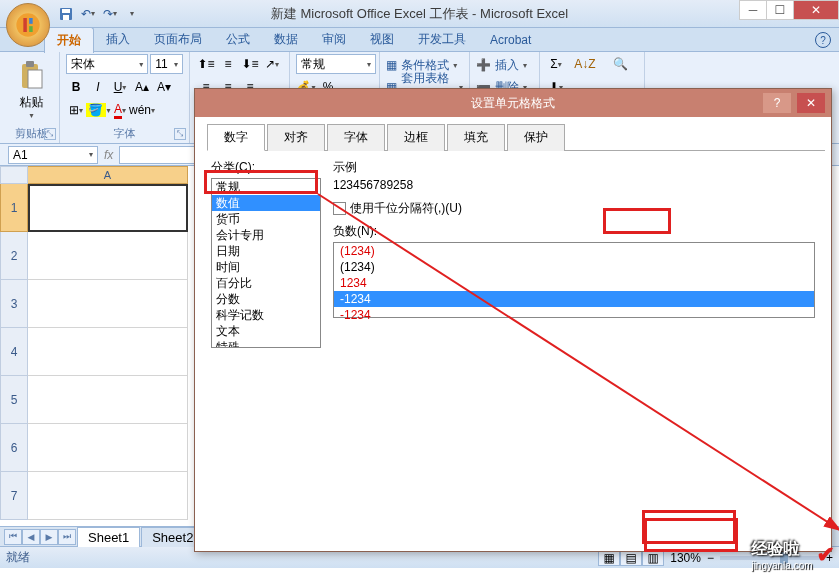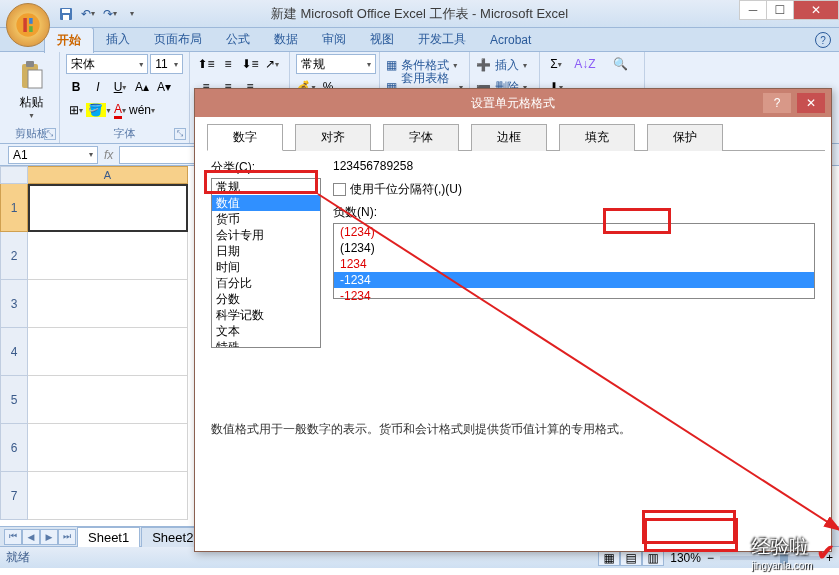--- a/index.html
+++ b/index.html
@@ -61,21 +61,21 @@
 .status-right{display:flex;align-items:center;gap:6px}
 .view-btns{display:flex}
 .view-btn{width:22px;height:16px;border:1px solid #9db8d9;background:#e8f0fb;display:flex;align-items:center;justify-content:center}
 .zoom-slider{width:100px;height:4px;background:#c0d0e5;position:relative}
 .zoom-thumb{width:8px;height:12px;background:#8aa8c8;position:absolute;top:-4px;left:60px}
 .dialog{position:absolute;left:194px;top:88px;width:638px;height:464px;background:#fff;border:1px solid #8a6050;box-shadow:2px 2px 8px rgba(0,0,0,0.3);z-index:10}
 .dlg-title{height:28px;background:#c88070;display:flex;align-items:center;justify-content:center;color:#fff;position:relative}
 .dlg-help{position:absolute;right:40px;width:28px;height:20px;background:#d89888;display:flex;align-items:center;justify-content:center;color:#fff}
 .dlg-close{position:absolute;right:6px;width:28px;height:20px;background:#c75050;display:flex;align-items:center;justify-content:center;color:#fff}
 .dlg-tabs{display:flex;margin:6px 6px 0 12px;border-bottom:1px solid #aaa}
-.dlg-tab{padding:4px 25px;border:1px solid #aaa;border-bottom:none;background:#f0f0f0;margin-right:12px;position:relative;top:1px}
+.dlg-tab{padding:4px 16px;border:1px solid #aaa;border-bottom:none;background:#f0f0f0;margin-right:2px;position:relative;top:1px}
 .dlg-tab.active{background:#fff;border-bottom:1px solid #fff}
 .dlg-body{padding:8px 16px;display:flex;gap:12px}
 .category-col{width:110px}
 .cat-label{margin-bottom:2px}
 .cat-list{border:1px solid #888;height:170px;overflow:hidden;position:relative}
 .cat-item{padding:1px 4px;font-size:12px;line-height:14px}
 .cat-item.sel{background:#3090ff;color:#fff}
 .detail-col{flex:1}
 .sample-label{margin-bottom:2px}
 .sample-val{margin-bottom:8px;font-size:12px}
@@ -90,21 +90,21 @@
 .neg-list{border:1px solid #888;height:76px}
 .neg-item{padding:1px 6px;font-size:12px;line-height:14px}
 .neg-item.red{color:#d00}
 .neg-item.sel{background:#3090ff;color:#fff}
 .desc{position:absolute;left:16px;top:332px;right:16px;font-size:12px;color:#333}
 .dlg-btns{position:absolute;bottom:12px;right:16px;display:flex;gap:10px}
 .dlg-btn{width:78px;height:24px;border:1px solid #888;background:#f0f0f0;display:flex;align-items:center;justify-content:center}
 .hl-red{position:absolute;border:3px solid #e02020;pointer-events:none;z-index:20}
 .arrow-line{position:absolute;z-index:19;pointer-events:none}
 .watermark{position:absolute;right:4px;bottom:4px;z-index:30;display:flex;align-items:center;gap:4px}
-.wm-text{font-size:19px;font-weight:normal;color:#fff;text-shadow:1px 1px 2px #000,-1px -1px 2px #000}
+.wm-text{font-size:16px;font-weight:bold;color:#fff;text-shadow:1px 1px 2px #000,-1px -1px 2px #000}
 .wm-check{color:#e02020;font-size:22px;font-weight:bold}
 .wm-url{font-size:10px;color:#fff;text-shadow:1px 1px 1px #000}
 .dd{font-size:8px;color:#555}
 </style>
 </head>
 <body>
 
 <div class="titlebar" data-name="titlebar">
   <div class="office-btn" data-name="office-button">
     <svg viewBox="0 0 24 24">
@@ -269,21 +269,21 @@
     <div class="style-item" data-name="format-cells-button">
         <span data-name="format-icon">▦</span>
         <span data-name="format-label">格式</span>
         <span class="dd">▾</span>
       </div>
   </div>
   <div class="group edit-group" data-name="edit-group">
     <div class="font-row">
       <div class="ribbon-btn" data-name="autosum-button">Σ<span class="dd">▾</span></div>
       <div class="ribbon-btn" style="width:34px" data-name="sort-filter-button">
-          <span style="color:#8b5cf6">A↓Z</span>
+          <span style="color:#a16207">A↓Z</span>
         </div>
       <div class="ribbon-btn" style="width:34px" data-name="find-button">🔍</div>
     </div>
     <div class="font-row">
       <div class="ribbon-btn" data-name="fill-button">⬇<span class="dd">▾</span></div>
     </div>
     <div class="font-row">
       <div class="ribbon-btn" data-name="clear-button">🧹<span class="dd">▾</span></div>
     </div>
   </div>
@@ -382,36 +382,36 @@
         <div class="cat-item" data-name="category-item">时间</div>
         <div class="cat-item" data-name="category-item">百分比</div>
         <div class="cat-item" data-name="category-item">分数</div>
         <div class="cat-item" data-name="category-item">科学记数</div>
         <div class="cat-item" data-name="category-item">文本</div>
         <div class="cat-item" data-name="category-item">特殊</div>
 
       </div>
     </div>
     <div class="detail-col">
+      <div class="sample-label" data-name="sample-label">示例</div>
       <div class="sample-val" data-name="sample-value">123456789258</div>
       <div class="chk-row">
         <div class="chk" data-name="thousands-checkbox"></div>
         <span data-name="thousands-label">使用千位分隔符(,)(U)</span>
       </div>
       <div class="neg-label" data-name="negative-label">负数(N):</div>
       <div class="neg-list" data-name="negative-list">
         <div class="neg-item red" data-name="negative-item">(1234)</div>
         <div class="neg-item" data-name="negative-item">(1234)</div>
         <div class="neg-item red" data-name="negative-item">1234</div>
         <div class="neg-item sel" data-name="negative-item-selected">-1234</div>
         <div class="neg-item red" data-name="negative-item">-1234</div>
       </div>
     </div>
   </div>
-  <div class="desc" data-name="format-description">数值格式用于一般数字的表示。货币和会计格式则提供货币值计算的专用格式。</div>
 </div>
 
 <div class="hl-red" data-name="highlight-category" style="left:204px;top:170px;width:114px;height:24px"></div>
 <div class="hl-red" data-name="highlight-decimal" style="left:603px;top:208px;width:68px;height:26px"></div>
 <div class="hl-red" data-name="highlight-ok" style="left:836px;top:493px;width:94px;height:34px;left:644px;top:518px"></div>
 
 <style>
 
 [data-name="highlight-ok"]{left:838px;top:518px}
 </style>

